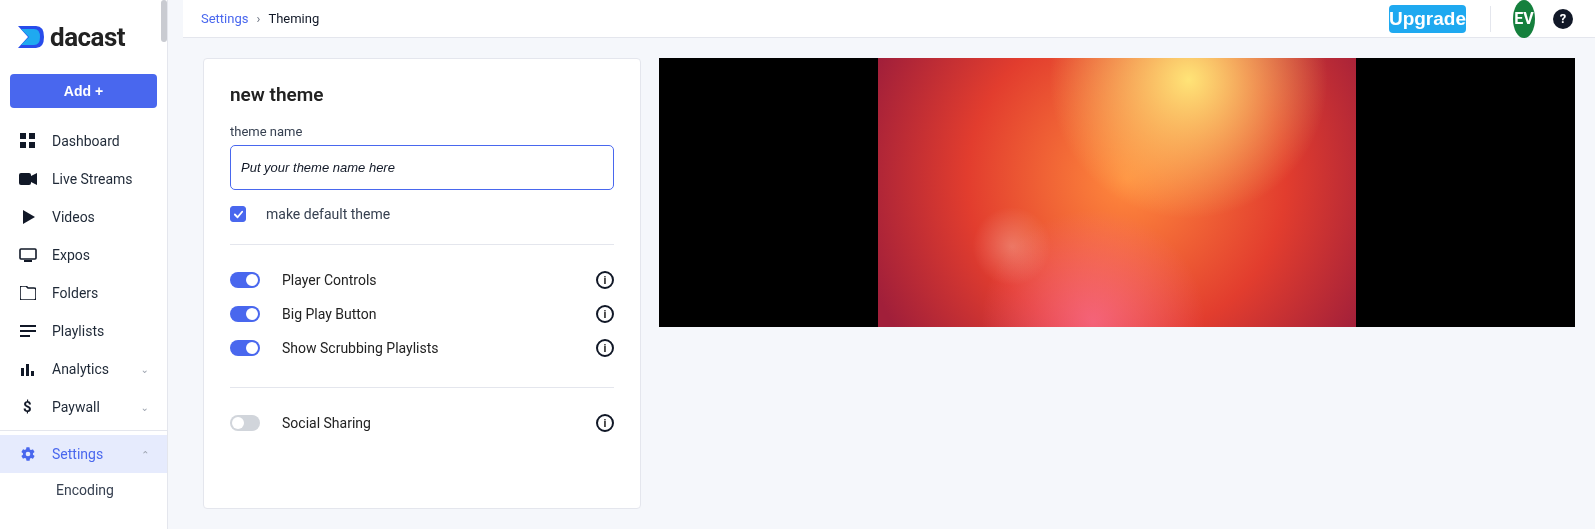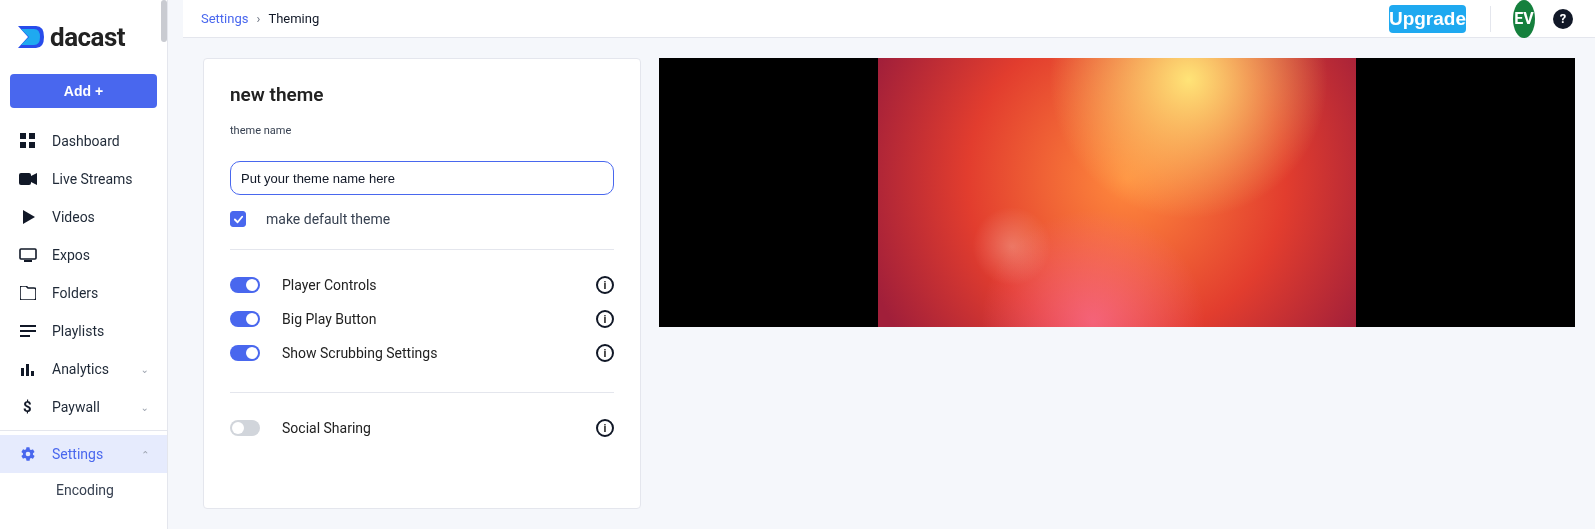--- a/index.html
+++ b/index.html
@@ -39,22 +39,22 @@
   .top-divider{width:1px;height:26px;background:var(--grey-line);margin:0 14px 0 16px;}
   .avatar{width:22px;height:38px;border-radius:50%;background:#15803d;color:#fff;font-size:16px;font-weight:700;display:flex;align-items:center;justify-content:center;cursor:pointer;}
   .help-icon{width:20px;height:20px;border-radius:50%;background:#111827;color:#fff;font-size:13px;font-weight:700;display:flex;align-items:center;justify-content:center;margin-left:10px;cursor:pointer;}
 
   
   .main{position:absolute;left:183px;top:38px;right:0;bottom:0;padding:20px;display:flex;gap:18px;}
 
   
   .panel{width:438px;background:#fff;border:1px solid var(--grey-line);border-radius:4px;padding:24px 26px;overflow:hidden;}
   .panel h2{margin:0 0 18px;font-size:19px;font-weight:600;}
-  .field-label{font-size:11px;color:#374151;margin-bottom:24px;}
-  .text-input{width:100%;height:34px;border:1px solid var(--blue);border-radius:10px;padding:0 10px;font-size:13px;color:#111827;outline:none;}
+  .field-label{font-size:13px;color:#374151;margin-bottom:6px;}
+  .text-input{width:100%;height:45px;border:1px solid var(--blue);border-radius:5px;padding:0 10px;font-size:13px;color:#111827;outline:none;font-style:italic;}
   .checkbox-row{display:flex;align-items:center;gap:20px;margin-top:16px;font-size:14px;color:#374151;}
   .cb{width:16px;height:16px;border-radius:3px;background:var(--blue);border:1px solid var(--blue);display:flex;align-items:center;justify-content:center;cursor:pointer;}
   .cb svg{width:11px;height:11px;}
   hr.sep{border:none;border-top:1px solid var(--grey-line);margin:22px 0 18px;}
   .section-title{font-size:18px;font-weight:600;margin-bottom:16px;}
   .toggle-row{display:flex;align-items:center;gap:22px;height:34px;font-size:14px;}
   .toggle{width:30px;height:16px;border-radius:10px;position:relative;cursor:pointer;flex-shrink:0;}
   .toggle.on{background:var(--blue);}
   .toggle.off{background:#d1d5db;}
   .toggle::after{content:"";position:absolute;top:2px;width:12px;height:12px;border-radius:50%;background:#fff;}
@@ -221,21 +221,21 @@
       <div class="info">i</div>
     </div>
     <div class="toggle-row">
       <div class="toggle on"></div>
       <span>Big Play Button</span>
       <div class="spacer"></div>
       <div class="info">i</div>
     </div>
     <div class="toggle-row">
       <div class="toggle on"></div>
-      <span>Show Scrubbing Settings</span>
+      <span>Show Scrubbing Playlists</span>
       <div class="spacer"></div>
       <div class="info">i</div>
     </div>
 
     <hr class="sep">
 
 
     <div class="toggle-row">
       <div class="toggle off"></div>
       <span>Social Sharing</span>

